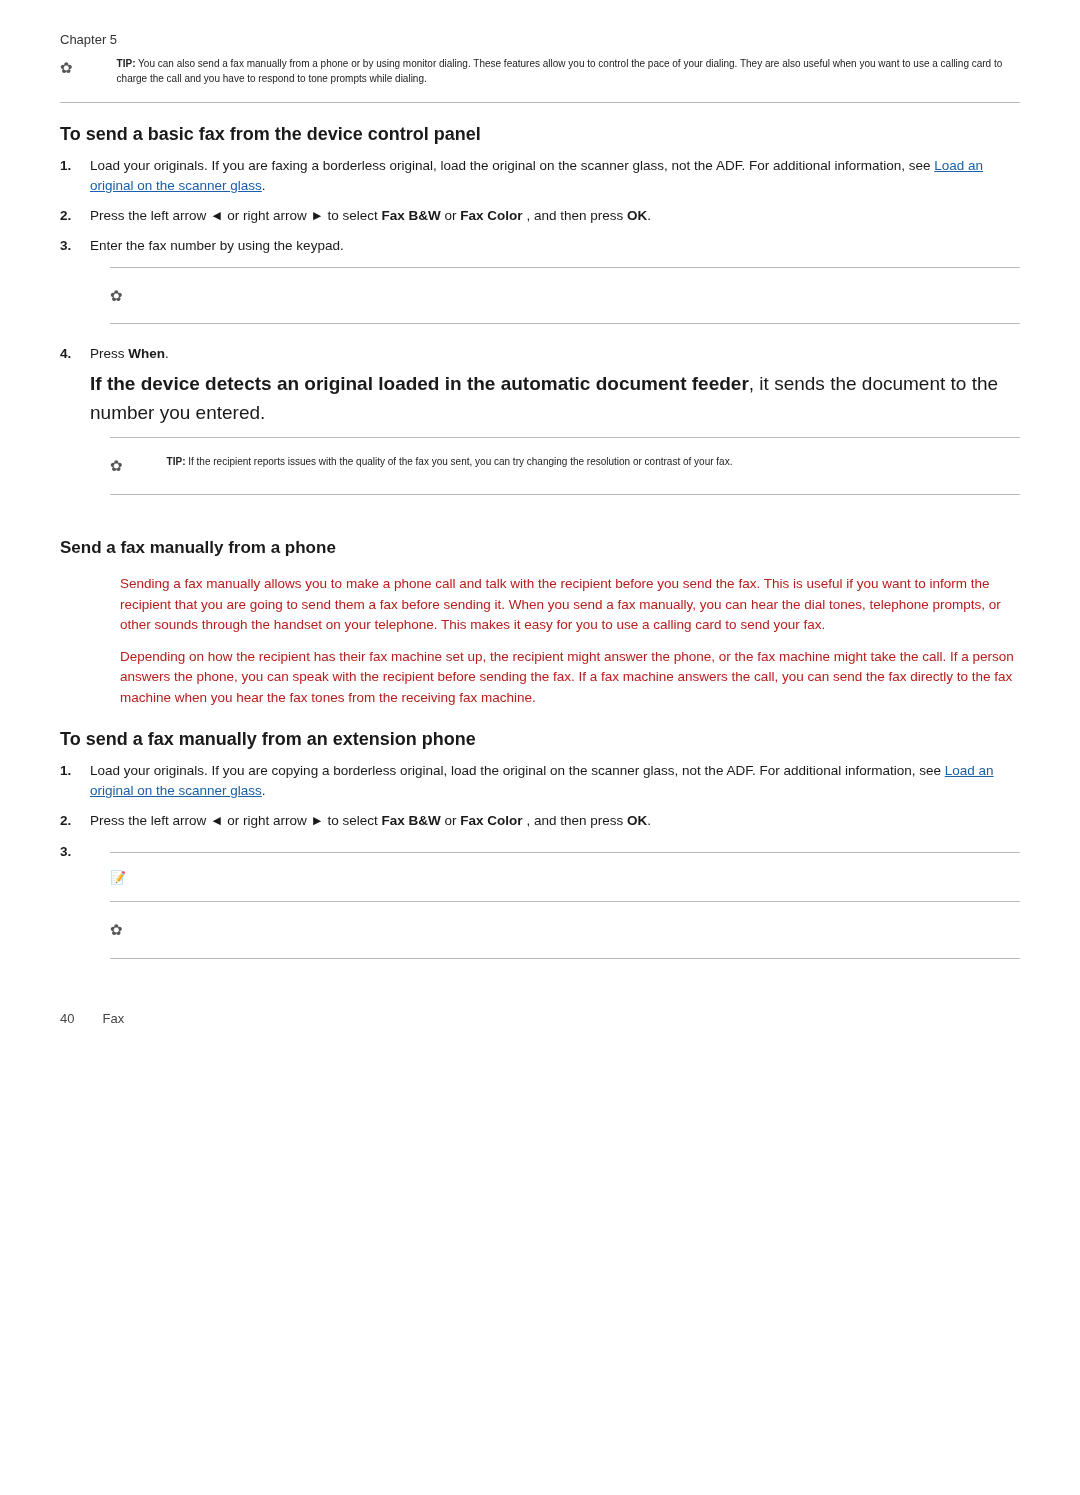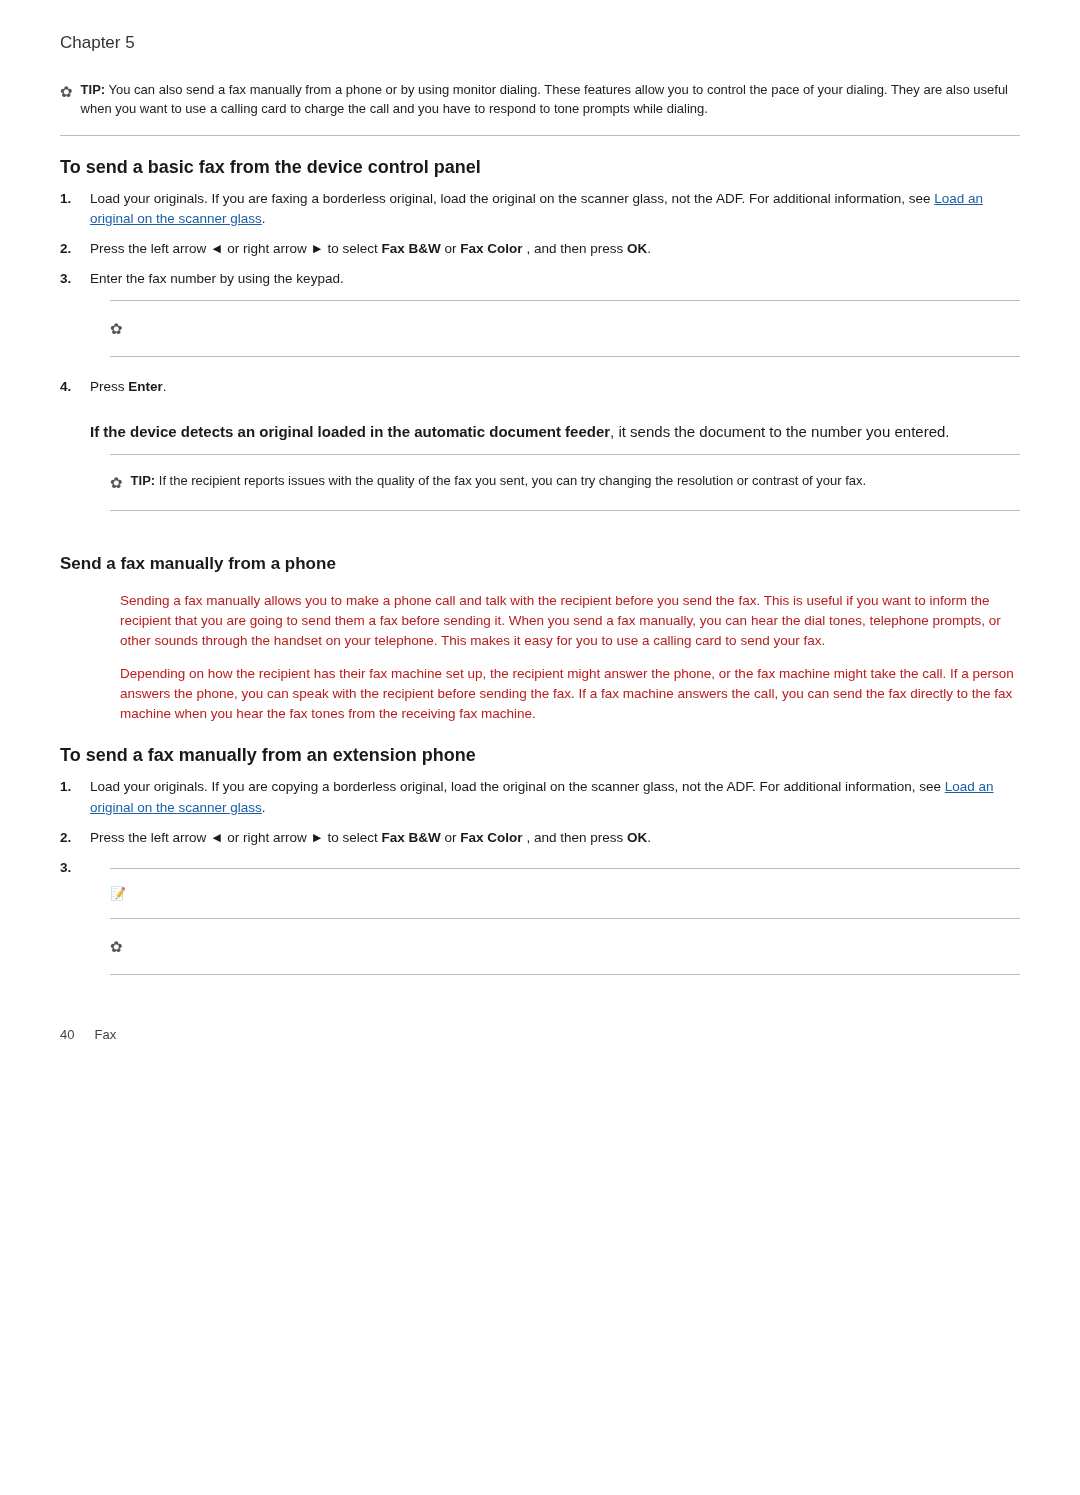--- a/index.html
+++ b/index.html
@@ -7,39 +7,40 @@
       background: #fff;
       color: #1a1a1a;
       font-family: Arial, Helvetica, sans-serif;
       font-size: 14px;
       line-height: 1.5;
       width: 1080px;
       min-height: 1495px;
       padding: 30px 60px 60px 60px;
     }
     .chapter-label {
-      font-size: 17px;
+      font-size: 13px;
       color: #333;
-      margin-bottom: 18px;
+      margin-bottom: 0;
     }
     .tip-box {
       display: flex;
       gap: 8px;
       margin-bottom: 8px;
       padding: 6px 0;
     }
     .tip-icon {
       flex-shrink: 0;
       font-size: 15px;
       color: #555;
       margin-top: 1px;
     }
     .tip-content {
-      font-size: 13px;
+      font-size: 10px;
       color: #222;
+      margin-left: 36px;
     }
     .tip-label {
       font-weight: bold;
     }
     hr.divider {
       border: none;
       border-top: 1px solid #bbb;
       margin: 10px 0;
     }
     .section-heading {
@@ -97,36 +98,36 @@
       margin-top: 1px;
     }
     .note-content {
       font-size: 13.5px;
     }
     .note-label {
       font-weight: bold;
     }
     .footer-bar {
       display: flex;
-      gap: 20px;
+      gap: 28px;
       margin-top: 40px;
       font-size: 13px;
       color: #444;
       text-align: center;
     }
     .inner-tip {
       margin-left: 20px;
       margin-top: 6px;
     }
     .numbered-list > li .tip-box {
       margin-top: 6px;
     }
     .step-sub {
-      margin-top: 24px;
-      font-size: 15px;
+      margin-top: 6px;
+      font-size: 19px;
     }
     .bold { font-weight: bold; }
   </style>
 </head>
 <body>
 
 <div class="chapter-label">Chapter 5</div>
 
 <div class="tip-box">
   <span class="tip-icon">✿</span>
@@ -163,21 +164,21 @@
           <span class="tip-icon">✿</span>
         </div>
         <hr class="divider">
       </div>
     </div>
   </li>
 
   <li>
     <span class="list-num bold">4.</span>
     <div class="list-content">
-      Press <strong>Enter</strong>.
+      Press <strong>When</strong>.
       <div class="step-sub">
         <strong>If the device detects an original loaded in the automatic document feeder</strong>, it sends the document to the number you entered.
       </div>
       <div class="inner-tip">
         <hr class="divider">
         <div class="tip-box">
           <span class="tip-icon">✿</span>
           <div class="tip-content">
             <span class="tip-label">TIP:</span>
             <span>If the recipient reports issues with the quality of the fax you sent, you can try changing the resolution or contrast of your fax.</span>

